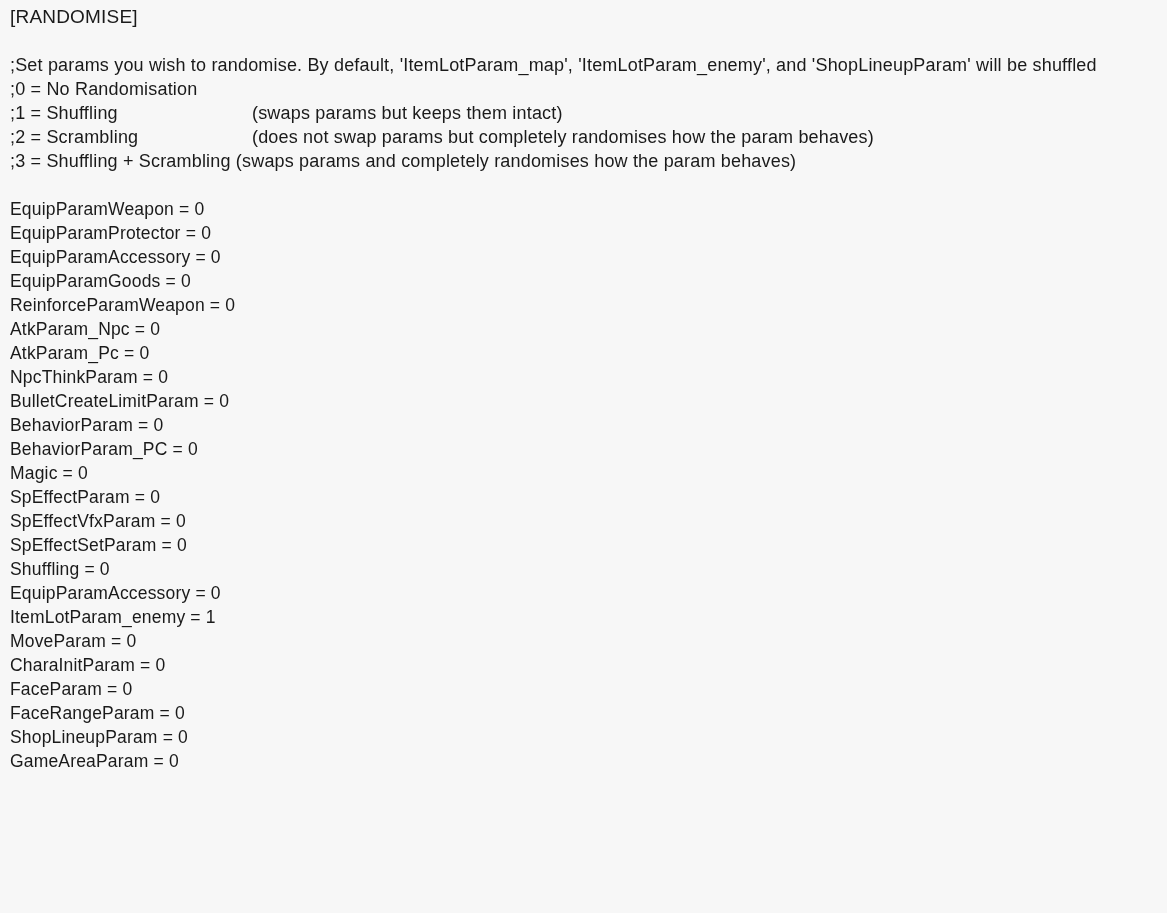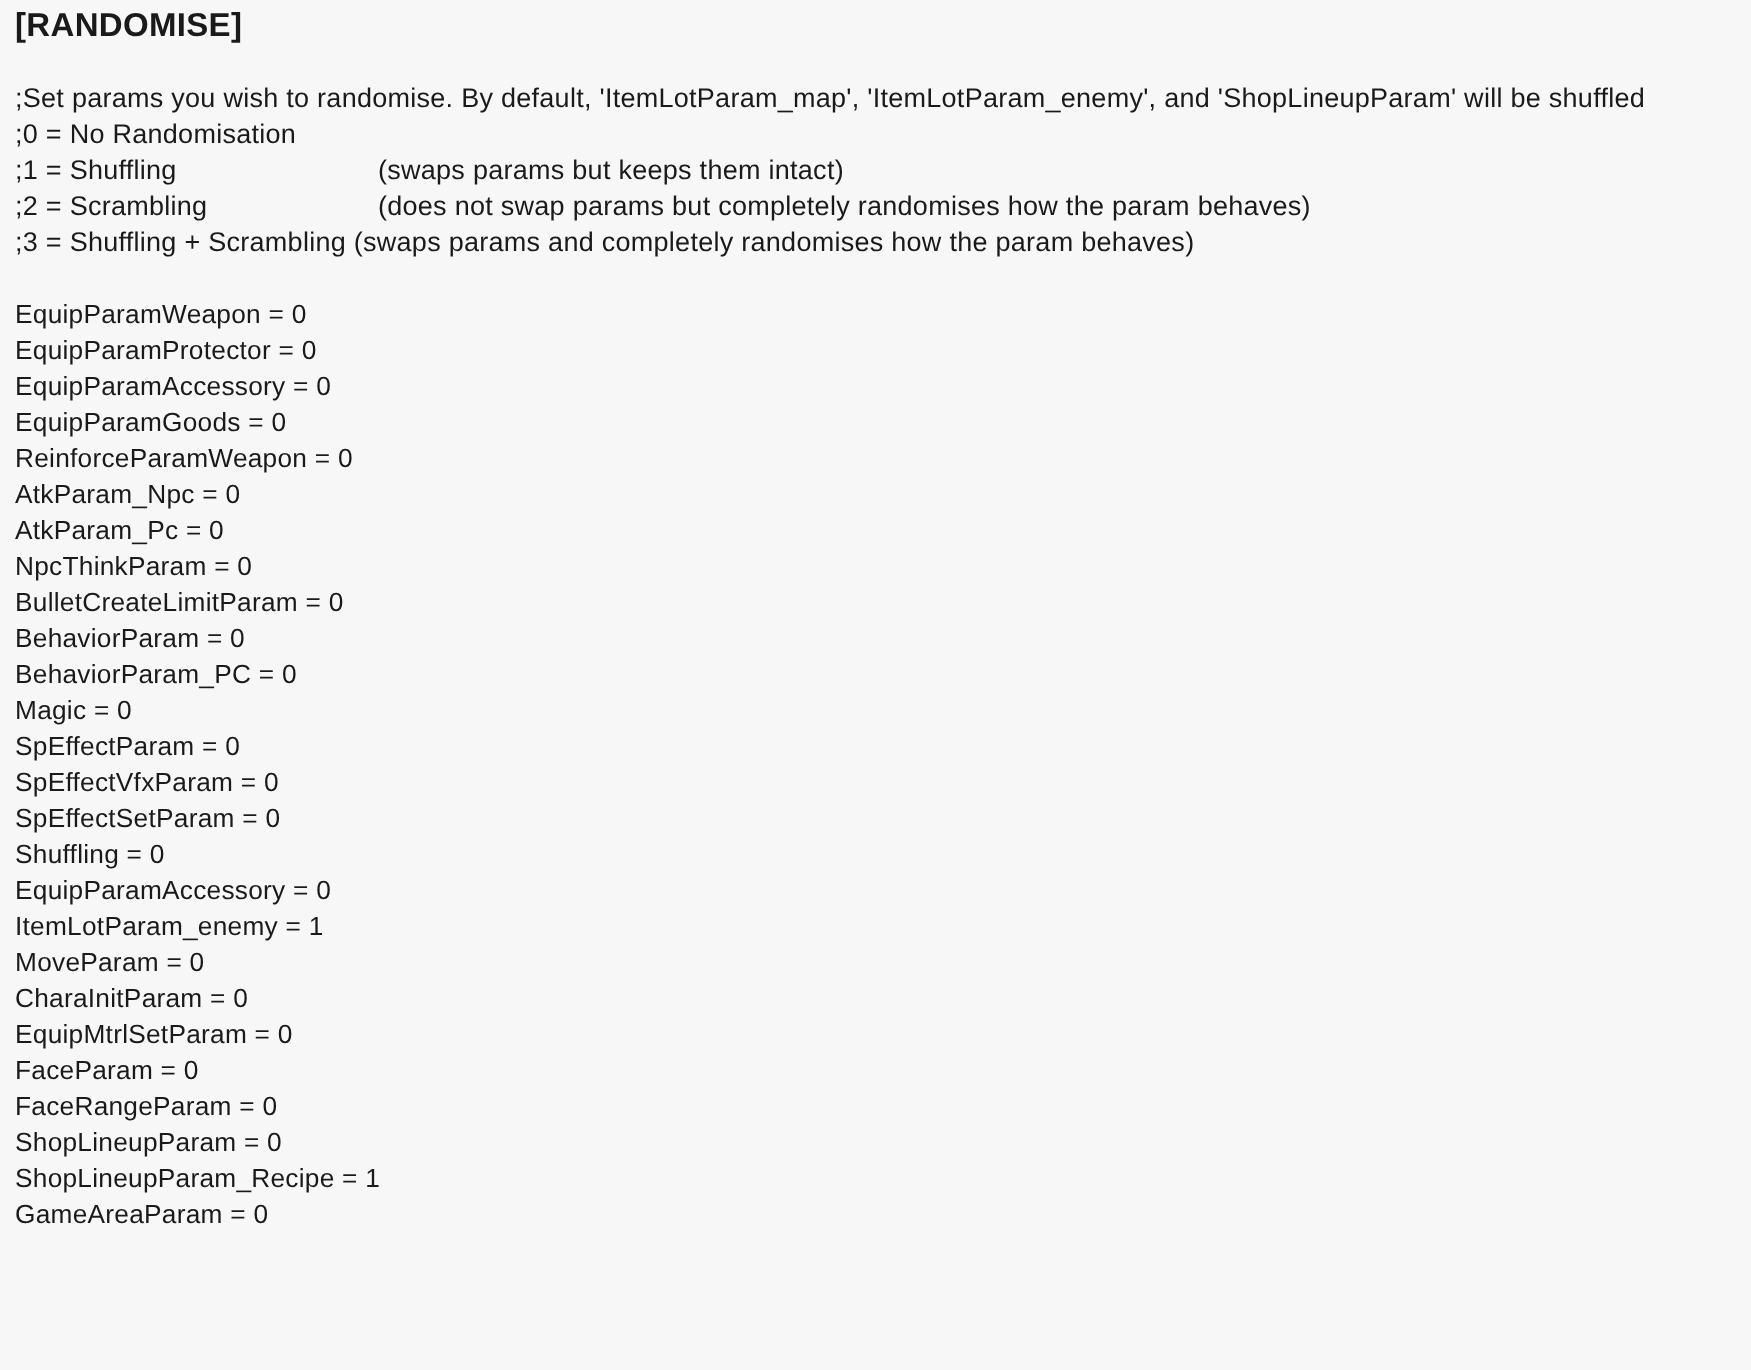--- a/index.html
+++ b/index.html
@@ -44,22 +44,21 @@
     color: #1a1a1a;
     letter-spacing: 0.01em;
   }
 
   .line.blank {
     height: 24px;
   }
 
   
   .line.section {
-    font-size: 22px;
-    font-weight: bold;
+    font-size: 19px;
   }
 
   
   .line.comment {
     font-size: 18px;
   }
 
   
   .line.comment .lbl {
     display: inline-block;
@@ -104,20 +103,18 @@
       <div class="line kv"><span class="k">BehaviorParam_PC</span><span class="eq"> = </span><span class="v">0</span></div>
       <div class="line kv"><span class="k">Magic</span><span class="eq"> = </span><span class="v">0</span></div>
       <div class="line kv"><span class="k">SpEffectParam</span><span class="eq"> = </span><span class="v">0</span></div>
       <div class="line kv"><span class="k">SpEffectVfxParam</span><span class="eq"> = </span><span class="v">0</span></div>
       <div class="line kv"><span class="k">SpEffectSetParam</span><span class="eq"> = </span><span class="v">0</span></div>
       <div class="line kv"><span class="k">Shuffling</span><span class="eq"> = </span><span class="v">0</span></div>
       <div class="line kv"><span class="k">EquipParamAccessory</span><span class="eq"> = </span><span class="v">0</span></div>
       <div class="line kv"><span class="k">ItemLotParam_enemy</span><span class="eq"> = </span><span class="v">1</span></div>
       <div class="line kv"><span class="k">MoveParam</span><span class="eq"> = </span><span class="v">0</span></div>
       <div class="line kv"><span class="k">CharaInitParam</span><span class="eq"> = </span><span class="v">0</span></div>
-      <div class="line kv"><span class="k">EquipMtrlSetParam</span><span class="eq"> = </span><span class="v">0</span></div>
       <div class="line kv"><span class="k">FaceParam</span><span class="eq"> = </span><span class="v">0</span></div>
       <div class="line kv"><span class="k">FaceRangeParam</span><span class="eq"> = </span><span class="v">0</span></div>
       <div class="line kv"><span class="k">ShopLineupParam</span><span class="eq"> = </span><span class="v">0</span></div>
-      <div class="line kv"><span class="k">ShopLineupParam_Recipe</span><span class="eq"> = </span><span class="v">1</span></div>
       <div class="line kv"><span class="k">GameAreaParam</span><span class="eq"> = </span><span class="v">0</span></div>
     </div>
 </div>
 
 </body></html>

